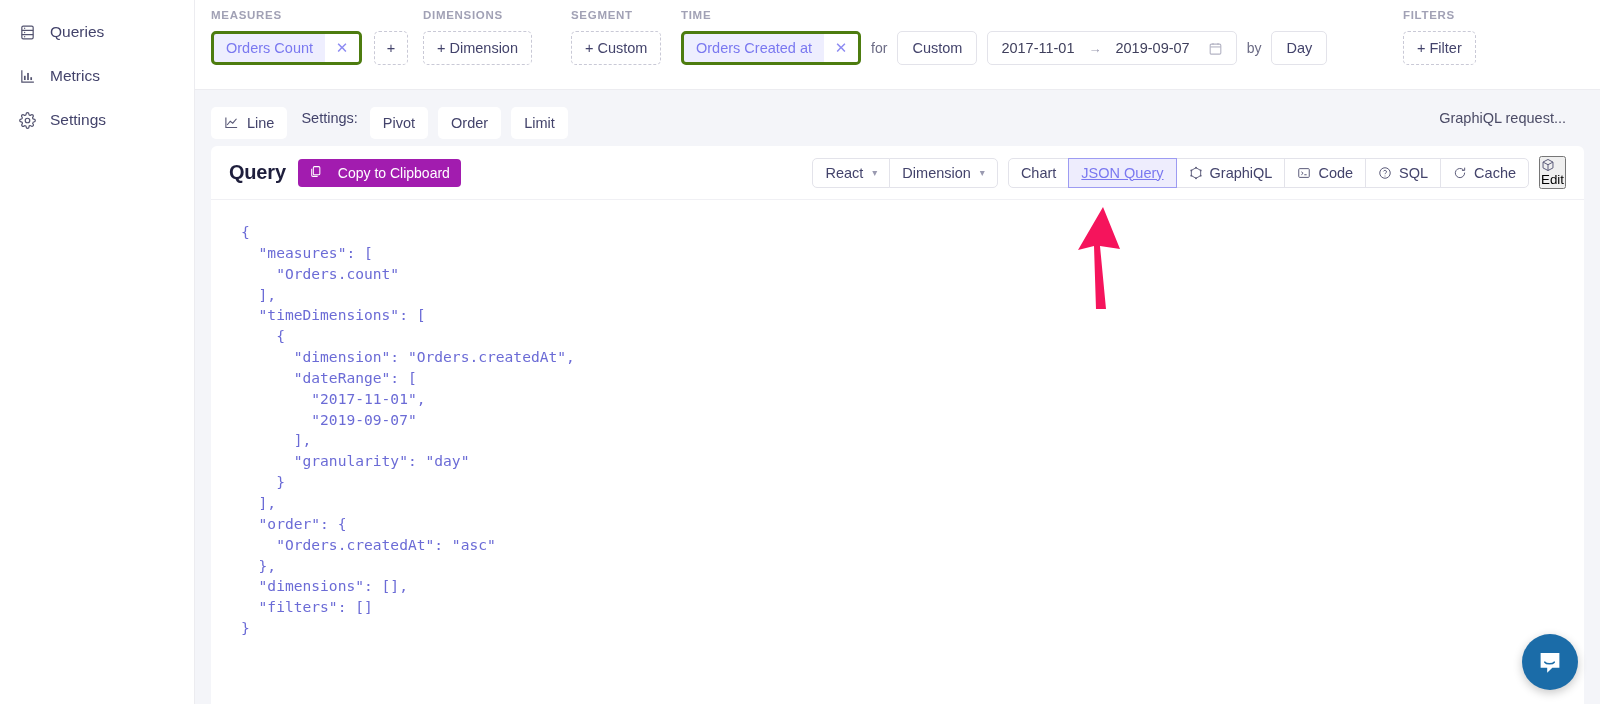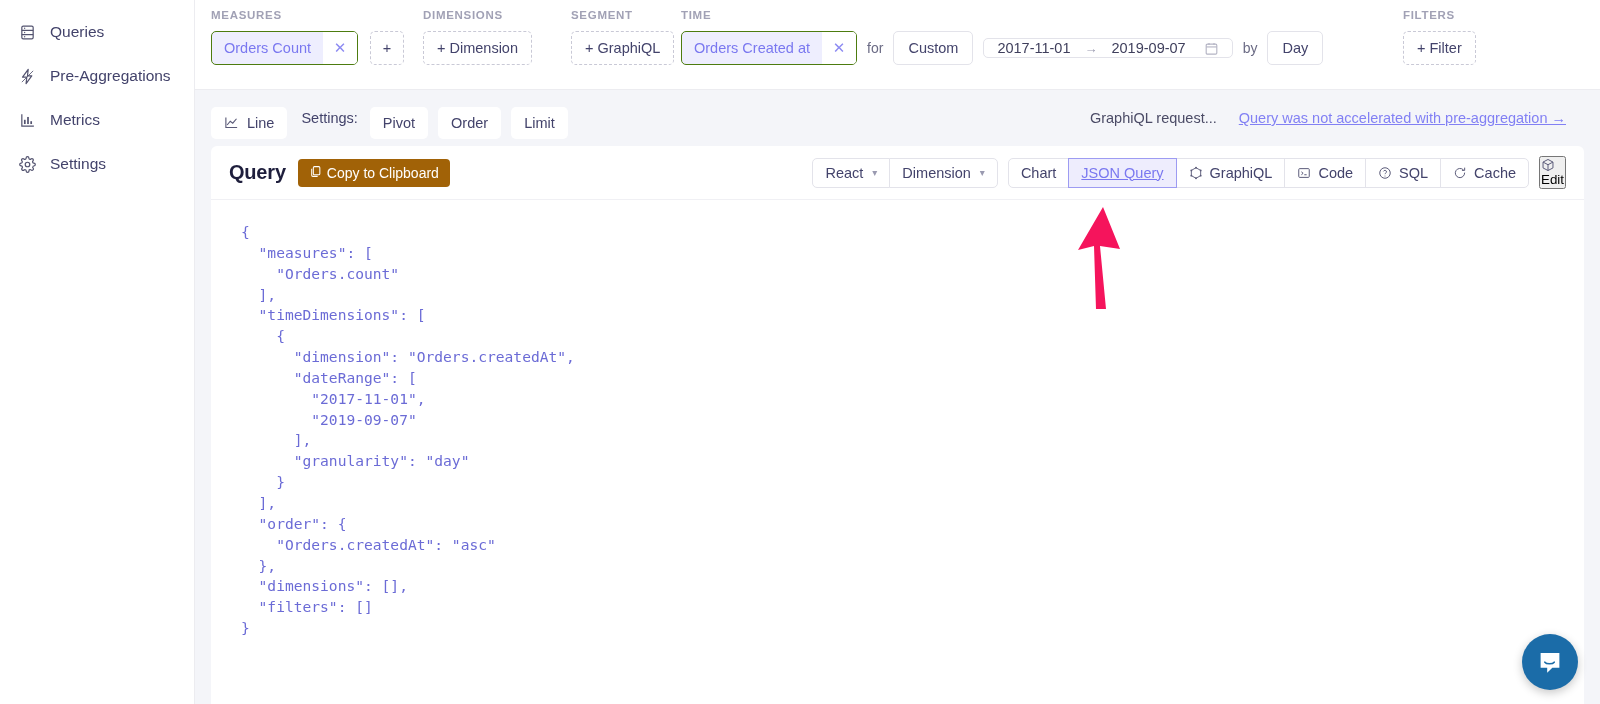--- a/index.html
+++ b/index.html
@@ -45,21 +45,21 @@
     height: 90px;
   }
   .grp-label {
     font-size: 11.5px; letter-spacing: 0.7px;
     color: #a1a1b5; font-weight: 600;
   }
   .row2 { display: flex; align-items: center; height: 34px; margin-top: 10px; }
 
   .tag {
     display: inline-flex; align-items: stretch;
-    border: 1px solid #4d7c0f;
+    border: 3px solid #4d7c0f;
     border-radius: 5px;
     height: 34px;
     background: #eeeefe;
     overflow: hidden;
   }
   .tag-text {
     display: flex; align-items: center;
     padding: 0 12px;
     font-size: 14.5px; color: #7a78f0;
     white-space: nowrap;
@@ -86,21 +86,21 @@
     height: 34px; padding: 0 14px;
     border: 1px solid #e3e3ea;
     border-radius: 5px;
     background: #ffffff;
     color: #43436b; font-size: 14.5px;
     cursor: pointer; white-space: nowrap;
   }
   .smalltext { color: #6b6b85; font-size: 14px; }
   .daterange {
     display: inline-flex; align-items: center; gap: 14px;
-    height: 20px; padding: 0 13px;
+    height: 34px; padding: 0 13px;
     border: 1px solid #e3e3ea; border-radius: 5px;
     background: #fff; color: #3f3f5c; font-size: 14.5px;
   }
   .daterange .arrow { color: #9a9ab0; font-size: 13px; }
   .cal-icon { color: #b4b4c4; display: flex; align-items: center; margin-left: 4px; }
 
   
   .col { position: absolute; }
 
   
@@ -136,22 +136,22 @@
     min-height: 0;
   }
   .card-head {
     display: flex; align-items: center;
     height: 54px; padding: 0 18px 0 18px;
     gap: 12px;
     border-bottom: 1px solid #f0f0f4;
   }
   .card-title { font-size: 20px; font-weight: bold; color: #1e1e3c; letter-spacing: -0.2px; }
   .copy-btn {
-    display: inline-flex; align-items: center; gap: 5px;
-    background: #a16207; color: #fff;
+    display: inline-flex; align-items: center; gap: 16px;
+    background: #a21caf; color: #fff;
     height: 28px; padding: 0 11px; border-radius: 4px;
     font-size: 14px; border: none; cursor: pointer;
     font-family: "Liberation Sans", sans-serif;
   }
   .head-right { margin-left: auto; display: flex; align-items: center; gap: 10px; }
 
   .segmented { display: flex; justify-content: flex-end; }
   .segmented .seg {
     display: inline-flex; align-items: center; gap: 7px;
     height: 30px; padding: 0 12px;
@@ -209,29 +209,20 @@
           <line x1="4" y1="9" x2="20" y2="9"></line>
           <line x1="4" y1="15" x2="20" y2="15"></line>
           <circle cx="8" cy="6" r="0.9" fill="currentColor" stroke="none"></circle>
           <circle cx="8" cy="12" r="0.9" fill="currentColor" stroke="none"></circle>
           <circle cx="8" cy="18" r="0.9" fill="currentColor" stroke="none"></circle>
         </svg>
       </span>
       <span class="side-label">Queries</span>
     </div>
 
-    <div class="side-item" style="margin-top:0px">
-      <span class="side-icon">
-        <svg width="17" height="17" viewBox="0 0 24 24" fill="none" stroke="currentColor" stroke-width="1.7" stroke-linejoin="round">
-          <path d="M13 2 L5 13 H11 L10 22 L18 11 H12 Z"></path>
-          <line x1="4" y1="20" x2="20" y2="4" stroke-width="1.2"></line>
-        </svg>
-      </span>
-      <span class="side-label">Pre-Aggregations</span>
-    </div>
 
     <div class="side-item">
       <span class="side-icon">
         <svg width="17" height="17" viewBox="0 0 24 24" fill="none" stroke="currentColor" stroke-width="1.7">
           <polyline points="4,3 4,20 21,20"></polyline>
           <rect x="7" y="11" width="2.4" height="6" fill="currentColor" stroke="none"></rect>
           <rect x="11.5" y="7" width="2.4" height="10" fill="currentColor" stroke="none"></rect>
           <rect x="16" y="13" width="2.4" height="4" fill="currentColor" stroke="none"></rect>
         </svg>
       </span>
@@ -267,21 +258,21 @@
       <div class="col" style="left:228px; top:9px;">
         <div class="grp-label">DIMENSIONS</div>
         <div class="row2">
           <button class="dashed-btn">+  Dimension</button>
         </div>
       </div>
 
       <div class="col" style="left:376px; top:9px;">
         <div class="grp-label">SEGMENT</div>
         <div class="row2">
-          <button class="dashed-btn">+  GraphiQL</button>
+          <button class="dashed-btn">+  Custom</button>
         </div>
       </div>
 
       <div class="col" style="left:486px; top:9px;">
         <div class="grp-label">TIME</div>
         <div class="row2">
           <div class="tag">
             <span class="tag-text">Orders Created at</span>
             <span class="tag-x">✕</span>
           </div>
@@ -323,21 +314,20 @@
         </span>
         <span>Line</span>
       </button>
       <span class="settings-label">Settings:</span>
       <button class="wbtn">Pivot</button>
       <button class="wbtn">Order</button>
       <button class="wbtn">Limit</button>
 
       <div class="status-zone">
         <span class="status-text">GraphiQL request...</span>
-        <span class="warn-link">Query was not accelerated with pre-aggregation →</span>
       </div>
     </div>
 
     <div class="card">
       <div class="card-head">
         <span class="card-title">Query</span>
         <button class="copy-btn">
           <span>
             <svg width="13" height="13" viewBox="0 0 24 24" fill="none" stroke="currentColor" stroke-width="1.9">
               <rect x="8" y="3" width="12" height="15" rx="2"></rect>

